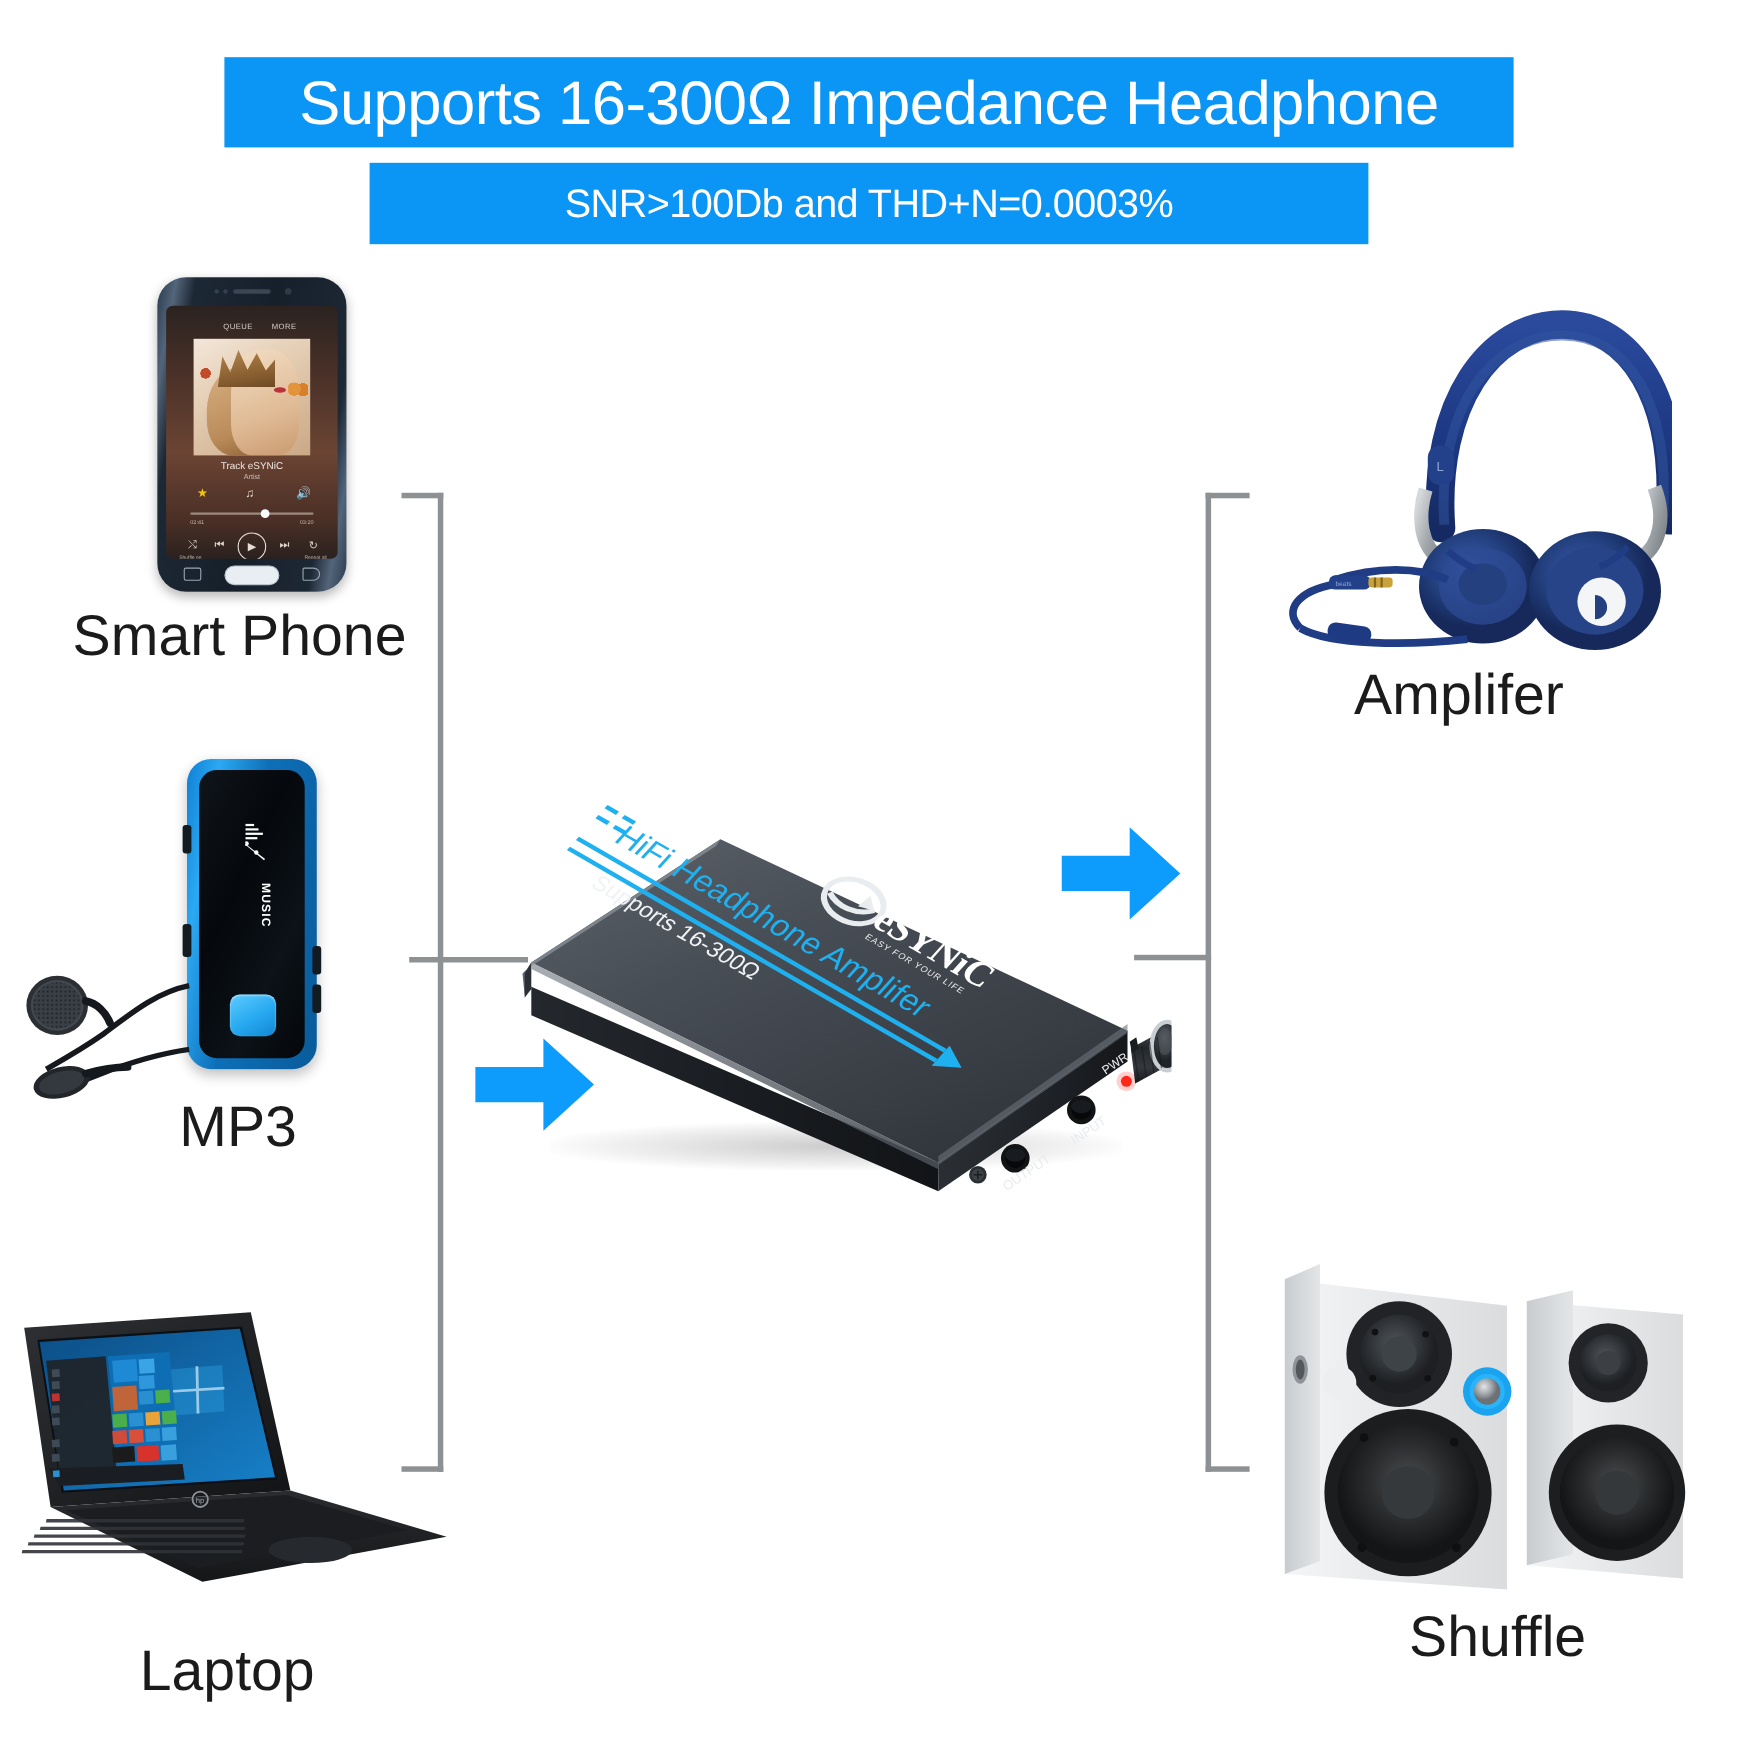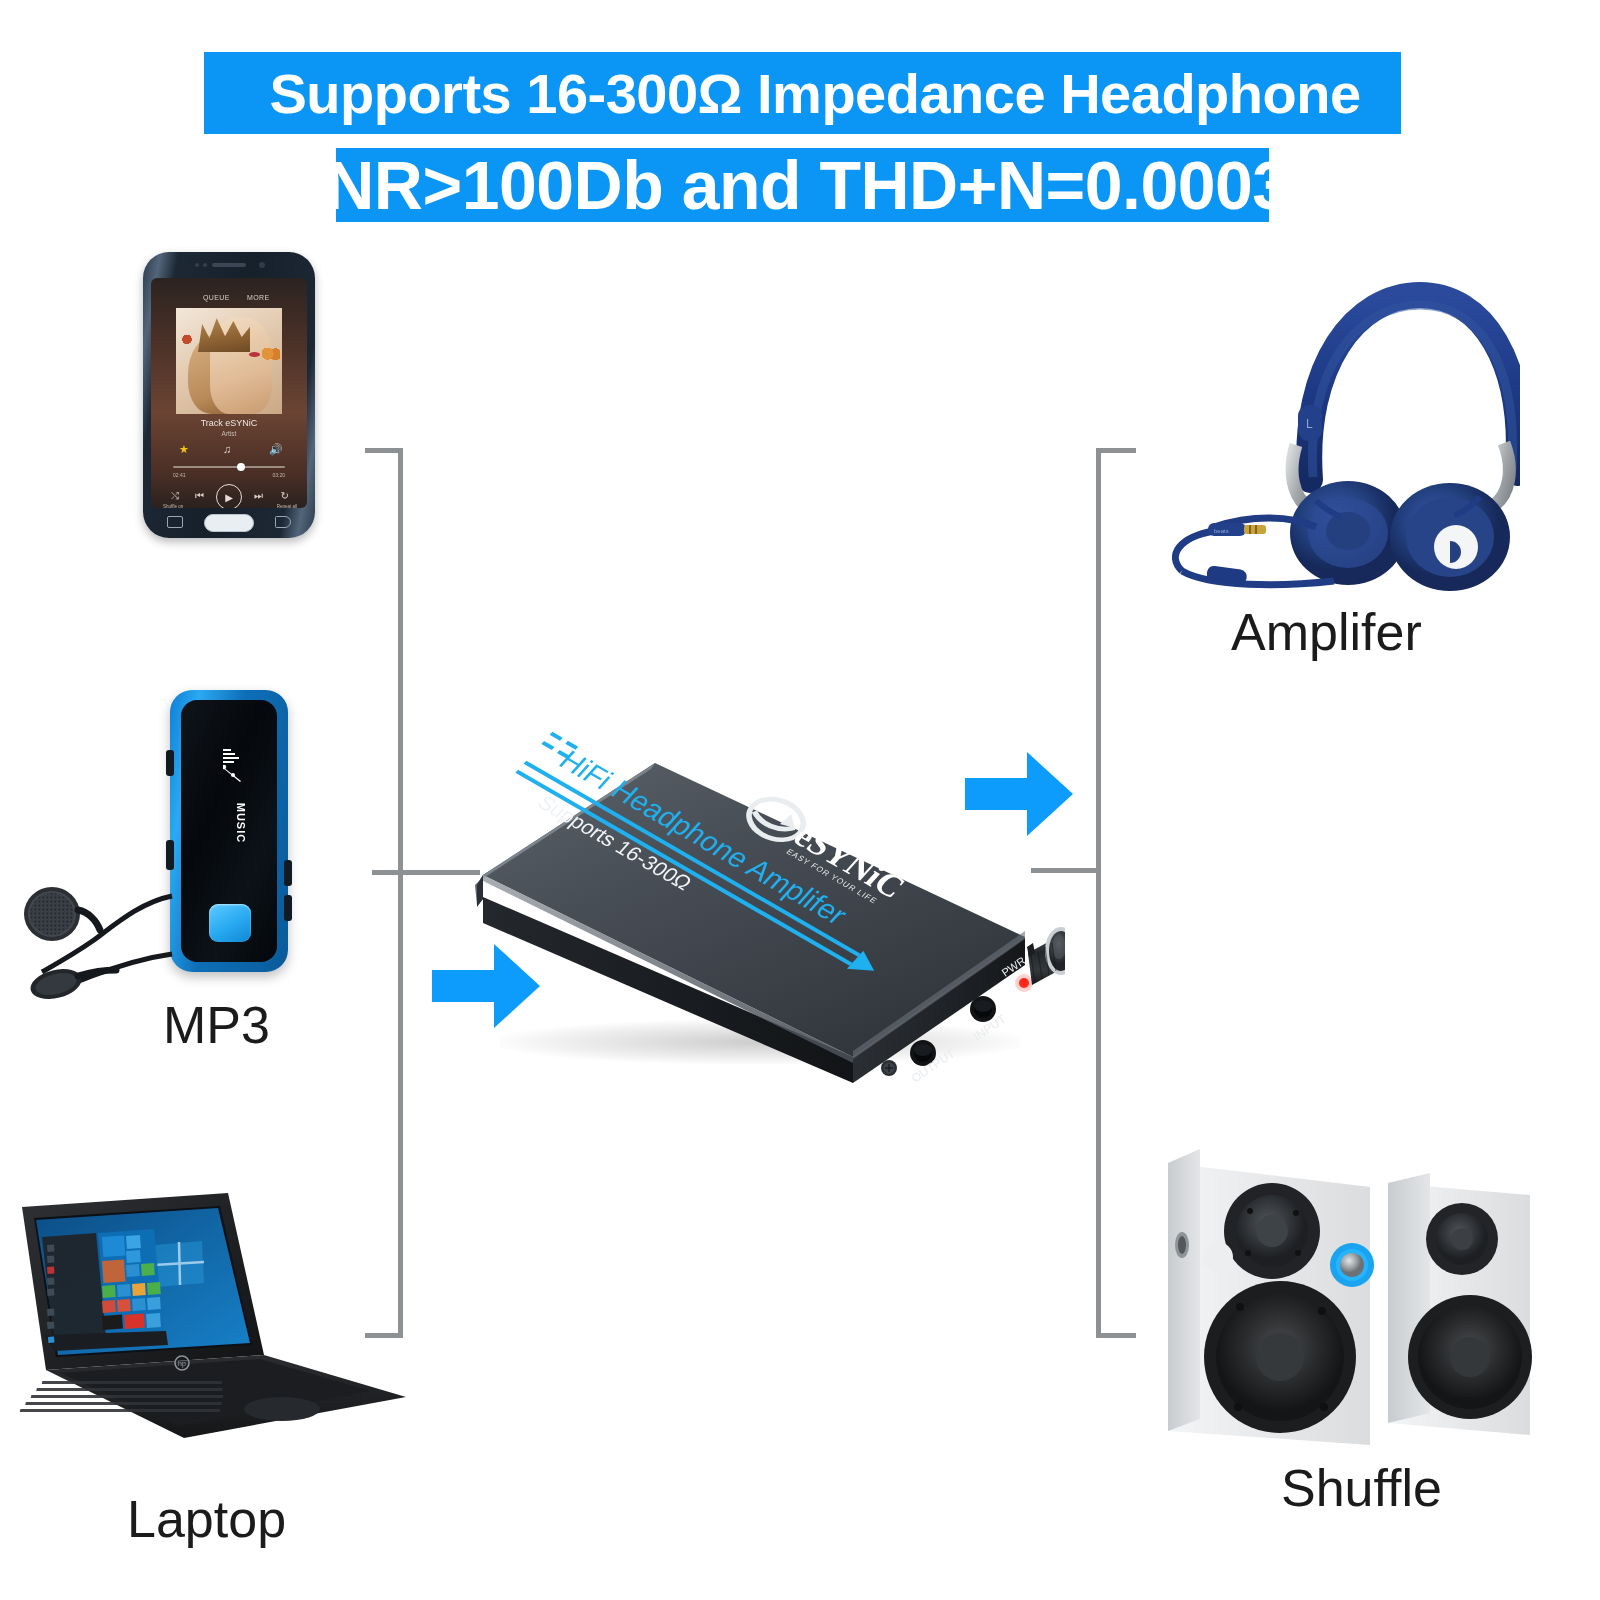--- a/index.html
+++ b/index.html
@@ -1,23 +1,23 @@
 <!DOCTYPE html>
 <html><head>
 <meta charset="utf-8">
 <style>
   html,body{margin:0;padding:0;background:#fff;}
   body{width:1600px;height:1600px;font-family:"Liberation Sans",sans-serif;overflow:hidden;}
   #stage{position:relative;width:1600px;height:1600px;background:#ffffff;}
 
   
   .banner{position:absolute;background:#0b95f5;color:#fff;display:flex;align-items:center;justify-content:center;
-          font-weight:bold;letter-spacing:-0.5px;white-space:nowrap;font-family:"Liberation Sans",sans-serif;padding-left:25px;}
+          font-weight:normal;letter-spacing:-0.5px;white-space:nowrap;font-family:"Liberation Sans",sans-serif;}
   #banner1{left:204px;top:52px;width:1172px;height:82px;font-size:56px;}
-  #banner2{left:336px;top:148px;width:908px;height:74px;font-size:68px;}
+  #banner2{left:336px;top:148px;width:908px;height:74px;font-size:36px;}
 
   
   .label{position:absolute;color:#1b1b1b;font-size:52px;font-weight:400;white-space:nowrap;
          font-family:"Liberation Sans",sans-serif;}
   #lbl-phone{left:66px;top:548px;}
   #lbl-mp3{left:163px;top:995px;}
   #lbl-laptop{left:127px;top:1447px;margin-top:42px;}
   #lbl-headphone{left:1231px;top:602px;}
   #lbl-speaker{left:1281px;top:1458px;}
 
@@ -201,20 +201,21 @@
       <span class="ph-tc" id="ph-next">⏭</span>
       <span class="ph-tc" id="ph-shuf">⤭</span>
       <span class="ph-tc" id="ph-rep">↻</span>
       <span class="ph-sub" id="ph-shuf-l">Shuffle on</span>
       <span class="ph-sub" id="ph-rep-l">Repeat all</span>
     </div>
     <div class="ph-nav" id="ph-nav-l"></div>
     <div id="phone-home"></div>
     <div class="ph-nav" id="ph-nav-r"></div>
   </div>
+  <div class="label" id="lbl-phone">Smart Phone</div>
 
   <div id="mp3">
     <div class="mp3-side" id="mp3-s1"></div>
     <div class="mp3-side" id="mp3-s2"></div>
     <div class="mp3-side" id="mp3-s3"></div>
     <div class="mp3-side" id="mp3-s4"></div>
     <div id="mp3-screen">
       <svg id="mp3-eq" viewBox="0 0 36 20">
         <rect x="1" y="12" width="2" height="8" fill="#fff"></rect>
         <rect x="5" y="8" width="2" height="12" fill="#fff"></rect>

